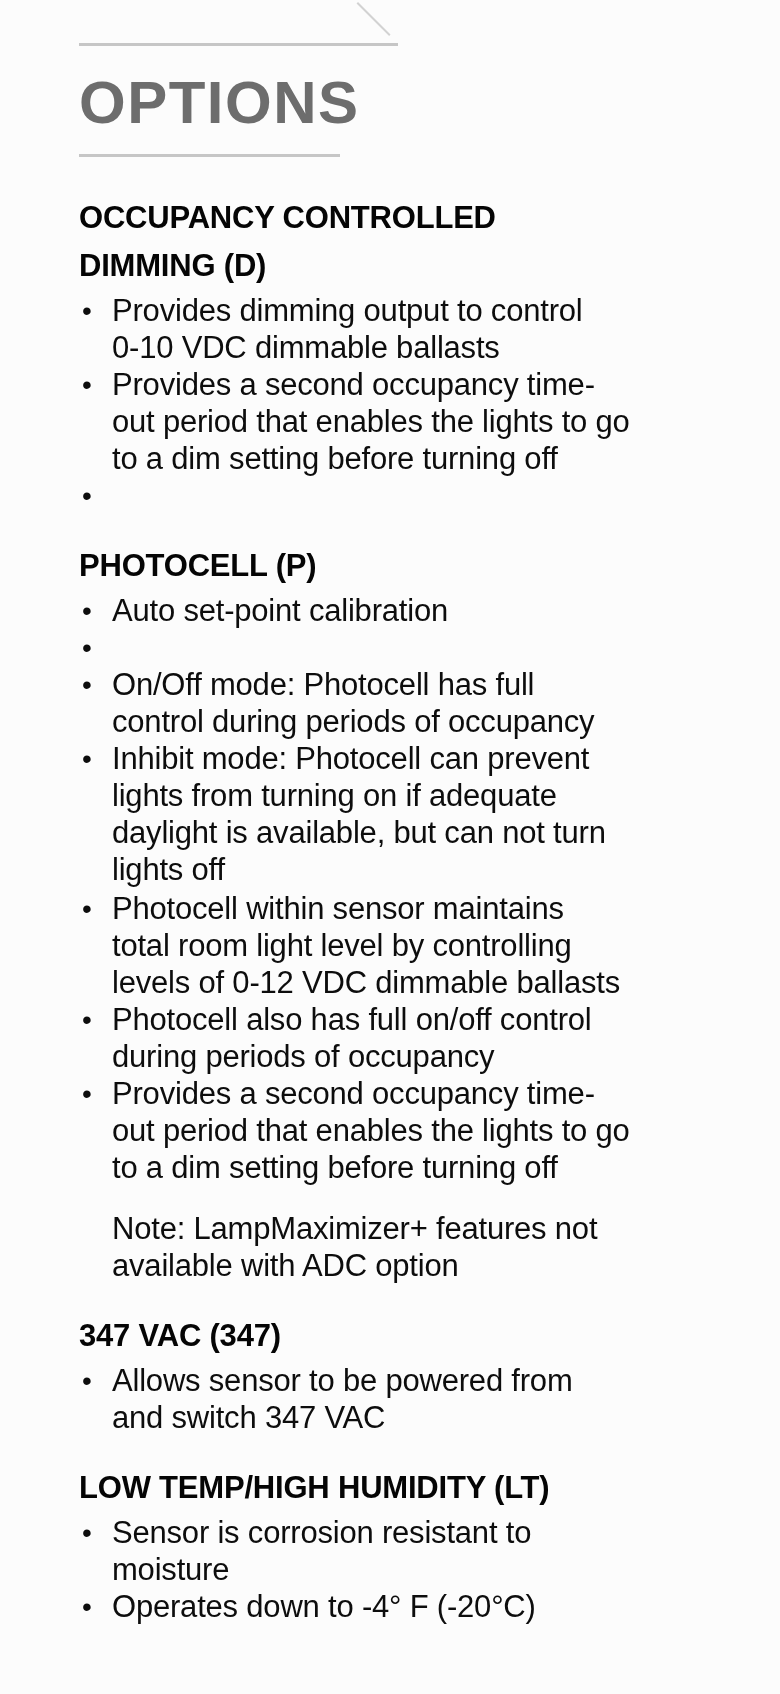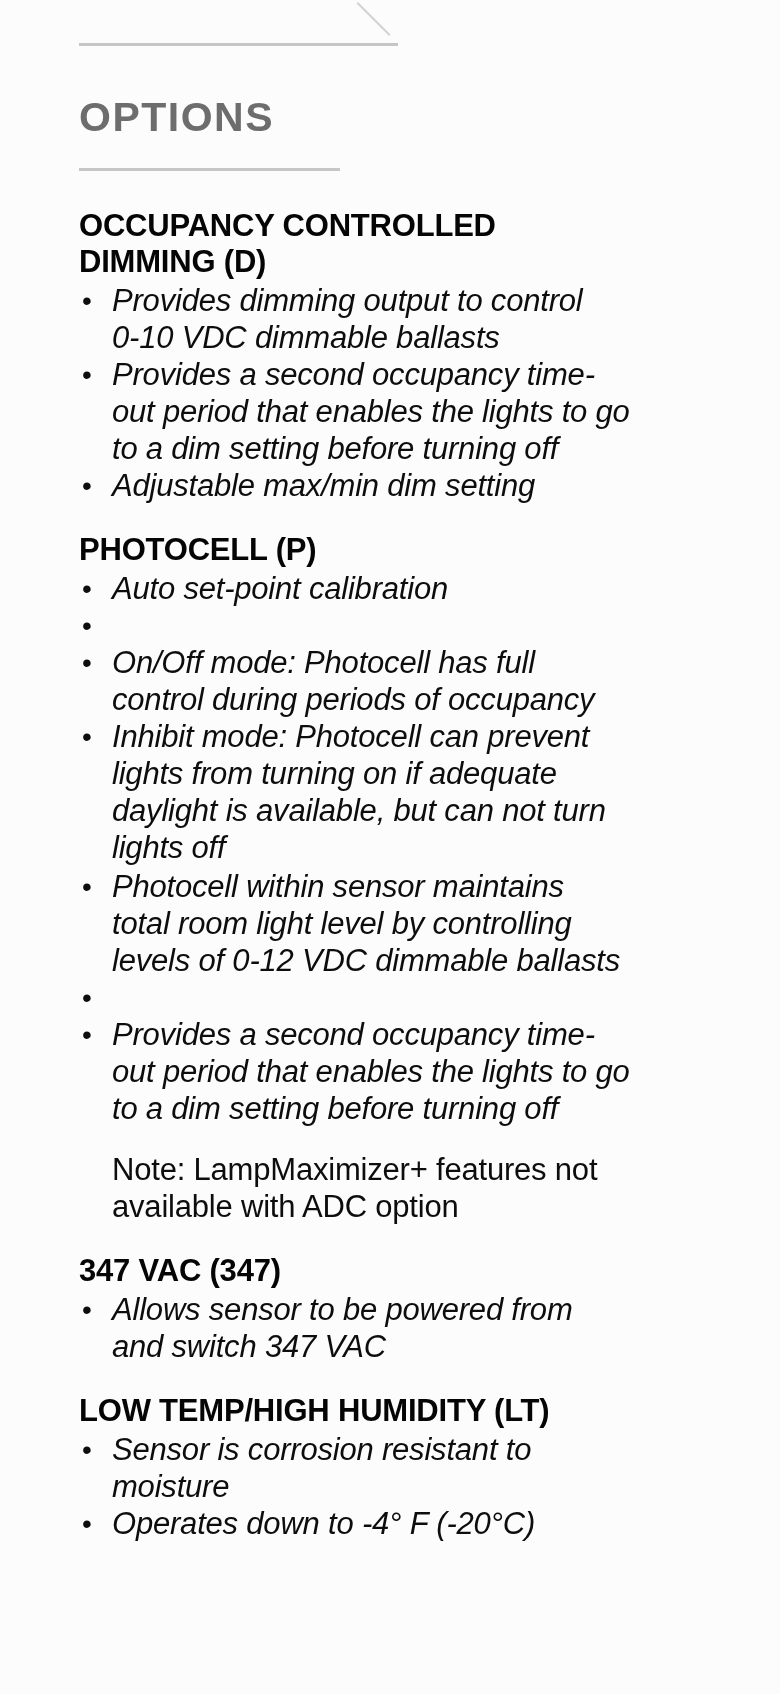--- a/index.html
+++ b/index.html
@@ -33,35 +33,35 @@
   }
   .rule {
     height: 3px;
     background: #c6c6c6;
   }
   .rule-top {
     margin-top: 43px;
     width: 319px;
   }
   .page-title {
-    margin-top: 46px;
-    font-size: 41px;
+    margin-top: 32px;
+    font-size: 60px;
     line-height: 50px;
     font-weight: 700;
     letter-spacing: 1.5px;
     color: #6d6d6d;
   }
   .rule-bottom {
     margin-top: 26px;
     width: 261px;
   }
   .section h2 {
     margin: 28px 0 0 0;
     font-size: 31px;
-    line-height: 36px;
+    line-height: 48px;
     font-weight: 700;
     letter-spacing: -0.2px;
     color: #050505;
     white-space: pre-line;
   }
   .section.first h2 {
     margin-top: 37px;
   }
   .section ul {
     list-style: none;
@@ -76,21 +76,20 @@
     color: #0d0d0d;
   }
   .bullet-marker {
     flex: 0 0 33px;
     padding-left: 3px;
     box-sizing: border-box;
     font-size: 28px;
   }
   .bullet-text {
     white-space: pre-line;
-    font-style: italic;
   }
   .note {
     margin: 24px 0 0 33px;
     font-size: 31px;
     line-height: 37px;
     letter-spacing: -0.2px;
     color: #0d0d0d;
     white-space: pre-line;
   }
 </style>
@@ -117,21 +116,20 @@
 0-10 VDC dimmable ballasts</span>
       </li>
       <li>
         <span class="bullet-marker">•</span>
         <span class="bullet-text">Provides a second occupancy time-
 out period that enables the lights to go
 to a dim setting before turning off</span>
       </li>
       <li>
         <span class="bullet-marker">•</span>
-        <span class="bullet-text">Adjustable max/min dim setting</span>
       </li>
     </ul>
   </div>
 
   <div class="section">
     <h2>PHOTOCELL (P)</h2>
     <ul>
       <li>
         <span class="bullet-marker">•</span>
         <span class="bullet-text">Auto set-point calibration</span>
@@ -157,20 +155,22 @@
   <div class="section">
     <ul>
       <li>
         <span class="bullet-marker">•</span>
         <span class="bullet-text">Photocell within sensor maintains
 total room light level by controlling
 levels of 0-12 VDC dimmable ballasts</span>
       </li>
       <li>
         <span class="bullet-marker">•</span>
+        <span class="bullet-text">Photocell also has full on/off control
+during periods of occupancy</span>
       </li>
       <li>
         <span class="bullet-marker">•</span>
         <span class="bullet-text">Provides a second occupancy time-
 out period that enables the lights to go
 to a dim setting before turning off</span>
       </li>
     </ul>
     <p class="note">Note: LampMaximizer+ features not
 available with ADC option</p>

